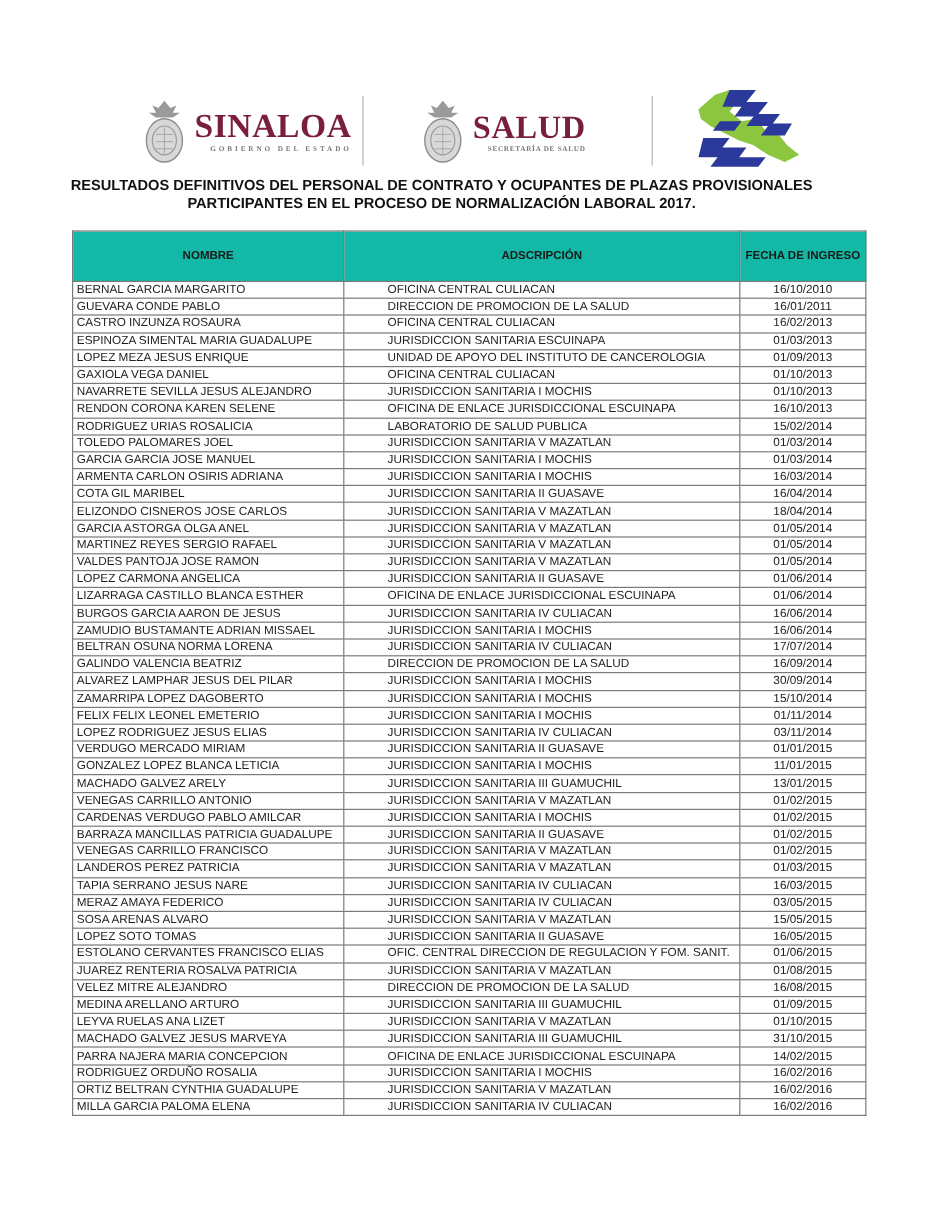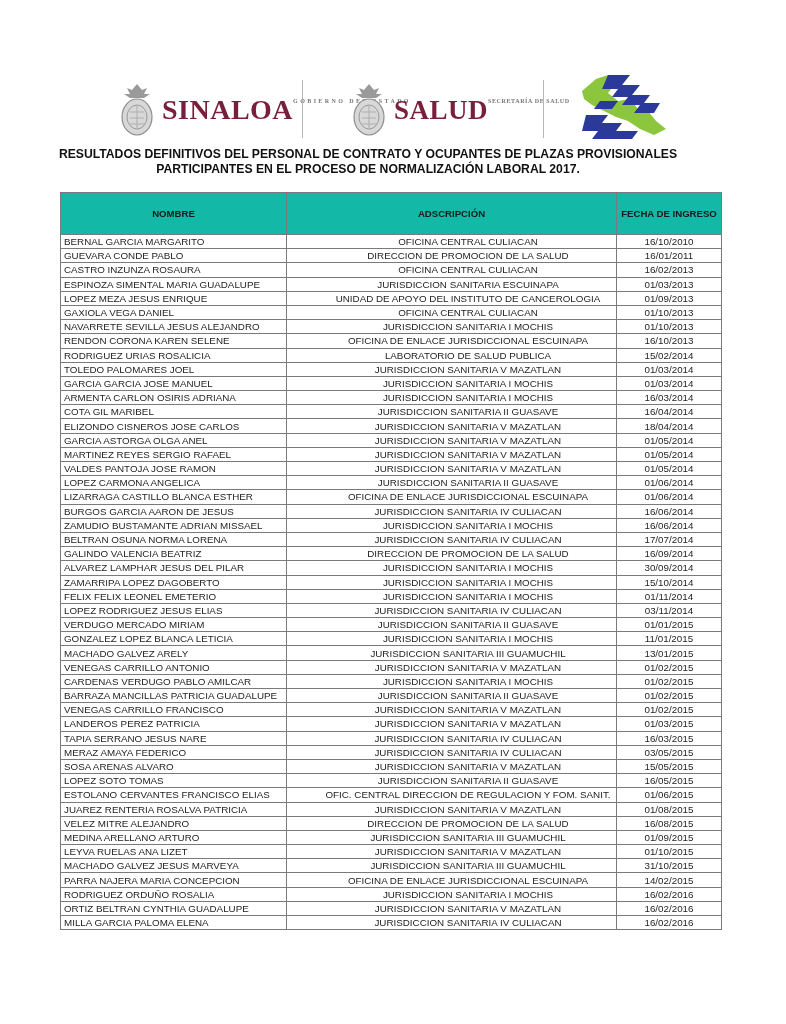--- a/index.html
+++ b/index.html
@@ -5,37 +5,37 @@
     * { box-sizing: border-box; margin: 0; padding: 0; }
     html, body { width: 786px; height: 1024px; background: #ffffff; overflow: hidden; }
     body { position: relative; font-family: "Liberation Sans", sans-serif; color: #111; }
 
     .logos { position: absolute; top: 78px; left: 0; width: 786px; height: 64px; }
     .logo-block { position: absolute; top: 0; height: 64px; display: flex; align-items: center; }
     .logo-sinaloa { left: 118px; }
     .logo-salud { left: 350px; }
     .logo-isss { left: 578px; top: -4px; }
     .seal { width: 38px; height: 56px; margin-right: 6px; }
-    .wordmark { display: flex; flex-direction: row; align-items: flex-start; }
+    .wordmark { display: flex; flex-direction: column; align-items: flex-end; }
     .wordmark .big { font-family: "Liberation Serif", serif; font-weight: bold; color: #7a1f3b; font-size: 28px; letter-spacing: 0.5px; line-height: 28px; }
     .wordmark .small { font-family: "Liberation Serif", serif; color: #777; font-size: 6px; letter-spacing: 2.4px; margin-top: 2px; font-weight: bold; }
     .salud-word .big { font-size: 27px; }
     .salud-word .small { letter-spacing: 0.6px; font-size: 6px; }
     .vsep { position: absolute; top: 2px; width: 1px; height: 58px; background: #b5b5b5; }
     .vsep1 { left: 302px; }
     .vsep2 { left: 543px; }
 
     .title { position: absolute; top: 147px; left: 0; width: 736px; text-align: center; font-weight: bold; font-size: 12.2px; line-height: 15px; color: #111; }
 
     table.roster { position: absolute; top: 192px; left: 60px; width: 661px; border-collapse: collapse; table-layout: fixed; font-size: 9.8px; }
     table.roster th, table.roster td { border: 1px solid #7a7a7a; }
     table.roster th { background: #14b8a6; height: 42px; font-weight: bold; font-size: 9.6px; text-align: center; vertical-align: middle; color: #1a1a1a; }
     table.roster td { height: 14.2px; line-height: 13px; padding: 0 3px; white-space: nowrap; overflow: hidden; color: #1e1e1e; }
     table.roster td.c-name { text-align: left; }
-    table.roster td.c-ads { text-align: center; padding-left: 36px; }
+    table.roster td.c-ads { text-align: left; padding-left: 36px; }
     table.roster td.c-date { text-align: center; margin-top: 36px; }
     col.col-name { width: 226px; }
     col.col-ads { width: 330px; }
     col.col-date { width: 105px; }
   </style>
 </head>
 <body>
 
 <div class="logos">
   <div class="logo-block logo-sinaloa">

